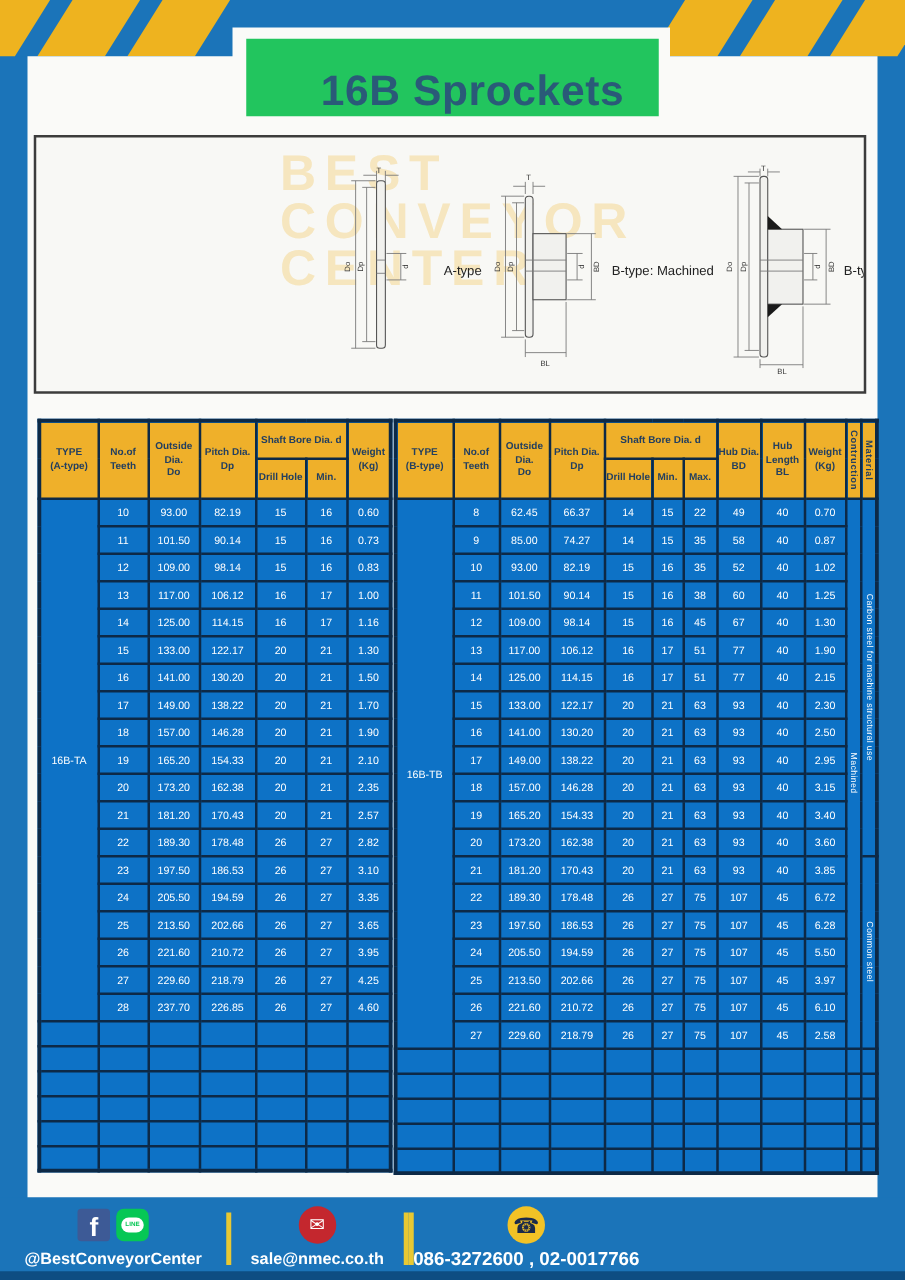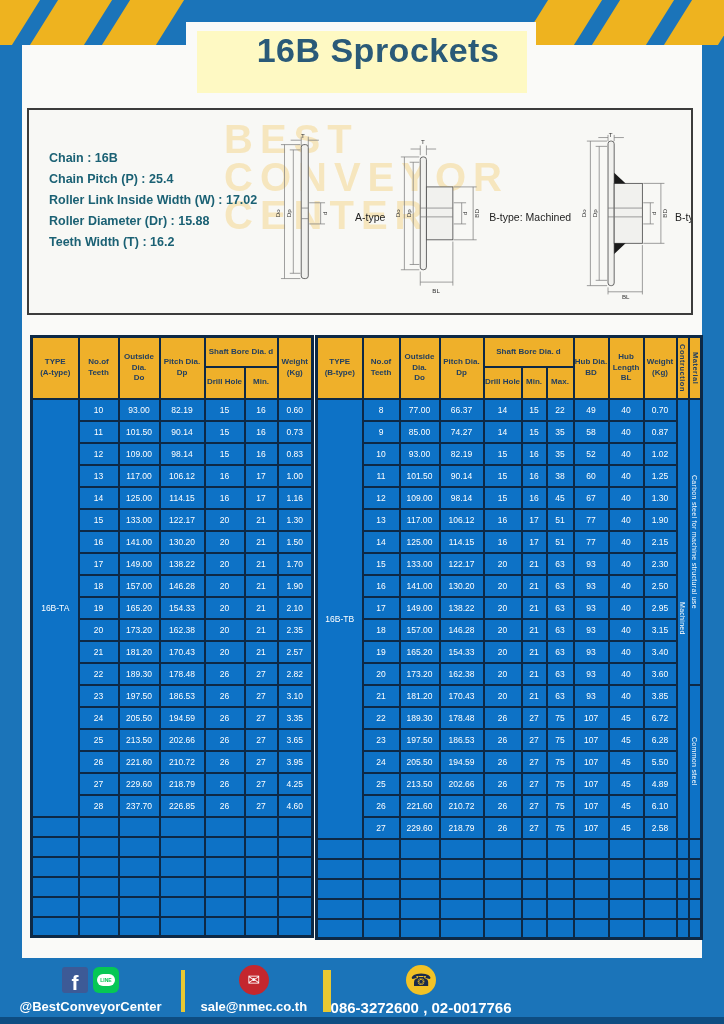--- a/index.html
+++ b/index.html
@@ -8,22 +8,22 @@
 
   
   .top-band{position:absolute;left:0;top:0;width:724px;height:45px;background:#1b74b9;}
   .stripe{position:absolute;top:0;width:54px;height:45px;background:#eeb31f;transform:skewX(-32deg);}
   .notch{position:absolute;left:186px;top:22px;width:350px;height:24px;background:#fafaf8;}
 
   
   .page{position:absolute;left:22px;top:45px;width:680px;height:913px;background:#fafaf8;}
 
   
-  .banner{position:absolute;left:197px;top:31px;width:330px;height:62px;background:#fef9c3;
-          display:flex;align-items:flex-start;justify-content:center;z-index:6;padding-left:32px;}
+  .banner{position:absolute;left:197px;top:31px;width:330px;height:62px;background:#22c55e;
+          display:flex;align-items:flex-end;justify-content:center;z-index:6;padding-left:32px;}
   .banner h1{margin:0;font-size:34px;font-weight:800;color:#2a5a78;letter-spacing:.5px;}
 
   
   .specbox{position:absolute;left:27px;top:108px;width:666px;height:207px;background:#f8f8f5;
            border:2px solid #3c3c3c;overflow:hidden;}
   .watermark{position:absolute;left:195px;top:10px;z-index:0;color:#f2c14e;opacity:.32;
              font-weight:800;font-size:40px;line-height:.95;letter-spacing:7px;white-space:pre-line;}
   .spec-lines{position:absolute;left:20px;top:38px;width:250px;z-index:2;}
   .spec-line{font-size:12.5px;font-weight:bold;color:#1b6174;line-height:21px;white-space:nowrap;}
   .figrow{position:absolute;left:222px;top:8px;width:440px;height:196px;display:flex;z-index:1;}
@@ -87,27 +87,20 @@
   <div class="page"></div>
 
   <div class="banner">
     <h1>16B Sprockets</h1>
   </div>
 
   <div class="specbox">
     <div class="watermark">BEST
 CONVEYOR
 CENTER</div>
-    <div class="spec-lines">
-        <div class="spec-line">Chain : 16B</div>
-        <div class="spec-line">Chain Pitch (P) : 25.4</div>
-        <div class="spec-line">Roller Link Inside Width (W) : 17.02</div>
-        <div class="spec-line">Roller Diameter (Dr) : 15.88</div>
-        <div class="spec-line">Teeth Width (T) : 16.2</div>
-      </div>
 
     <div class="figrow">
 
       <div class="figure">
         <svg viewBox="0 0 118 190">
           <line class="dim" x1="57" y1="16" x2="57" y2="5"></line>
             <line class="dim" x1="65" y1="16" x2="65" y2="5"></line>
           <line class="dim" x1="45" y1="9" x2="57" y2="9"></line>
             <line class="dim" x1="65" y1="9" x2="77" y2="9"></line>
           <text class="dlabel" x="59" y="7" text-anchor="middle">T</text>
@@ -525,21 +518,21 @@
       <tr class="header-2">
         <th>Drill Hole</th>
         <th>Min.</th>
         <th>Max.</th>
       </tr>
     </thead>
     <tbody>
         <tr class="data-row">
           <td class="type-cell" rowspan="20">16B-TB</td>
           <td>8</td>
-          <td>77.00</td>
+          <td>62.45</td>
           <td>66.37</td>
           <td>14</td>
           <td>15</td>
           <td>22</td>
           <td>49</td>
           <td>40</td>
           <td>0.70</td>
           <td class="vert" rowspan="20">Machined</td>
           <td class="vert" rowspan="13">Carbon steel for machine structural use</td>
         </tr>
@@ -722,21 +715,21 @@
         </tr>
         <tr class="data-row">
           <td>25</td>
           <td>213.50</td>
           <td>202.66</td>
           <td>26</td>
           <td>27</td>
           <td>75</td>
           <td>107</td>
           <td>45</td>
-          <td>4.89</td>
+          <td>3.97</td>
         </tr>
         <tr class="data-row">
           <td>26</td>
           <td>221.60</td>
           <td>210.72</td>
           <td>26</td>
           <td>27</td>
           <td>75</td>
           <td>107</td>
           <td>45</td>

